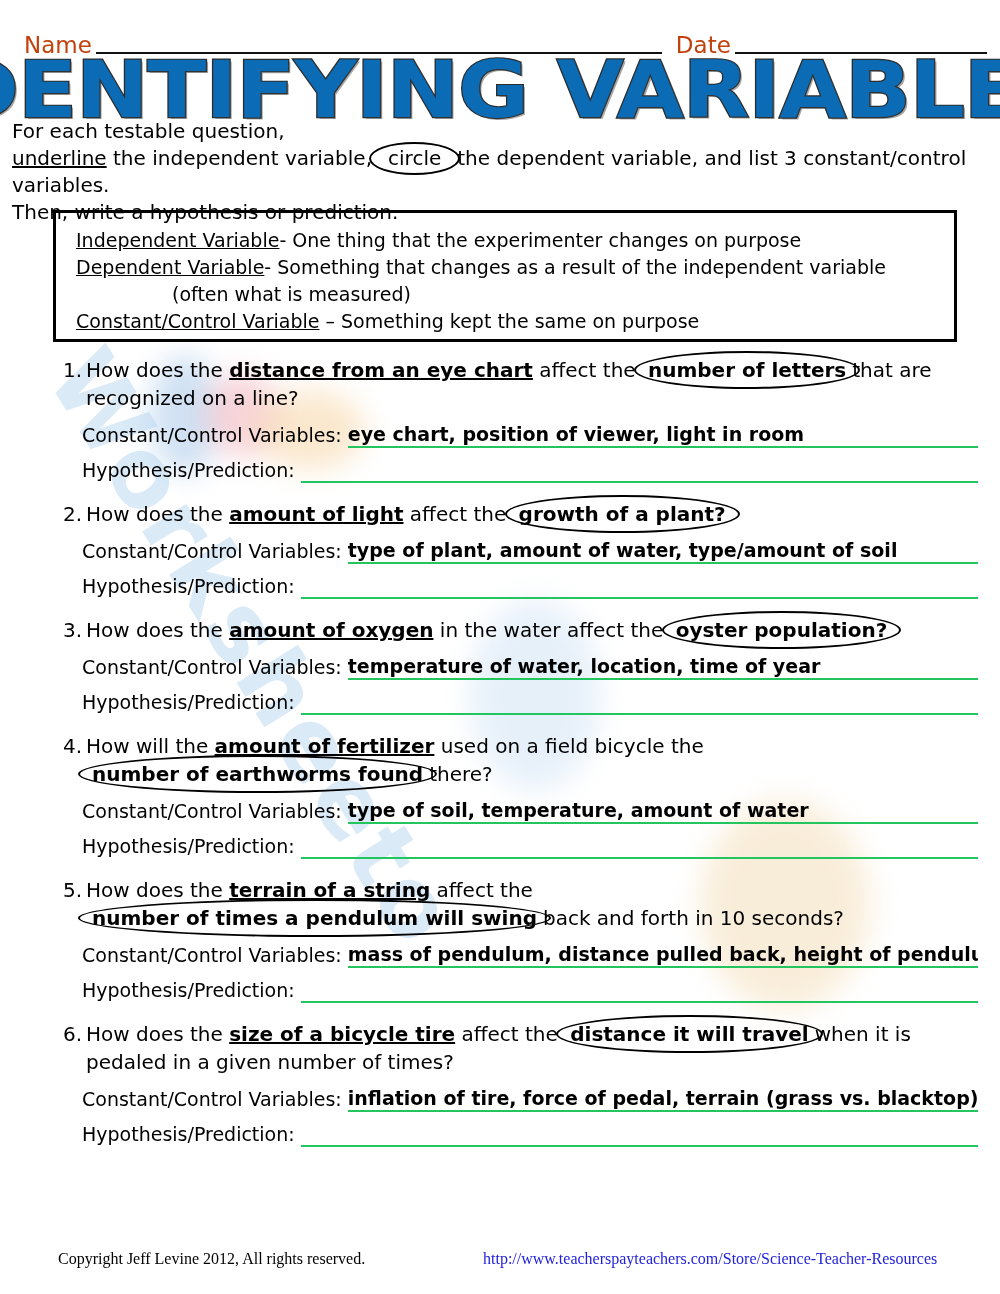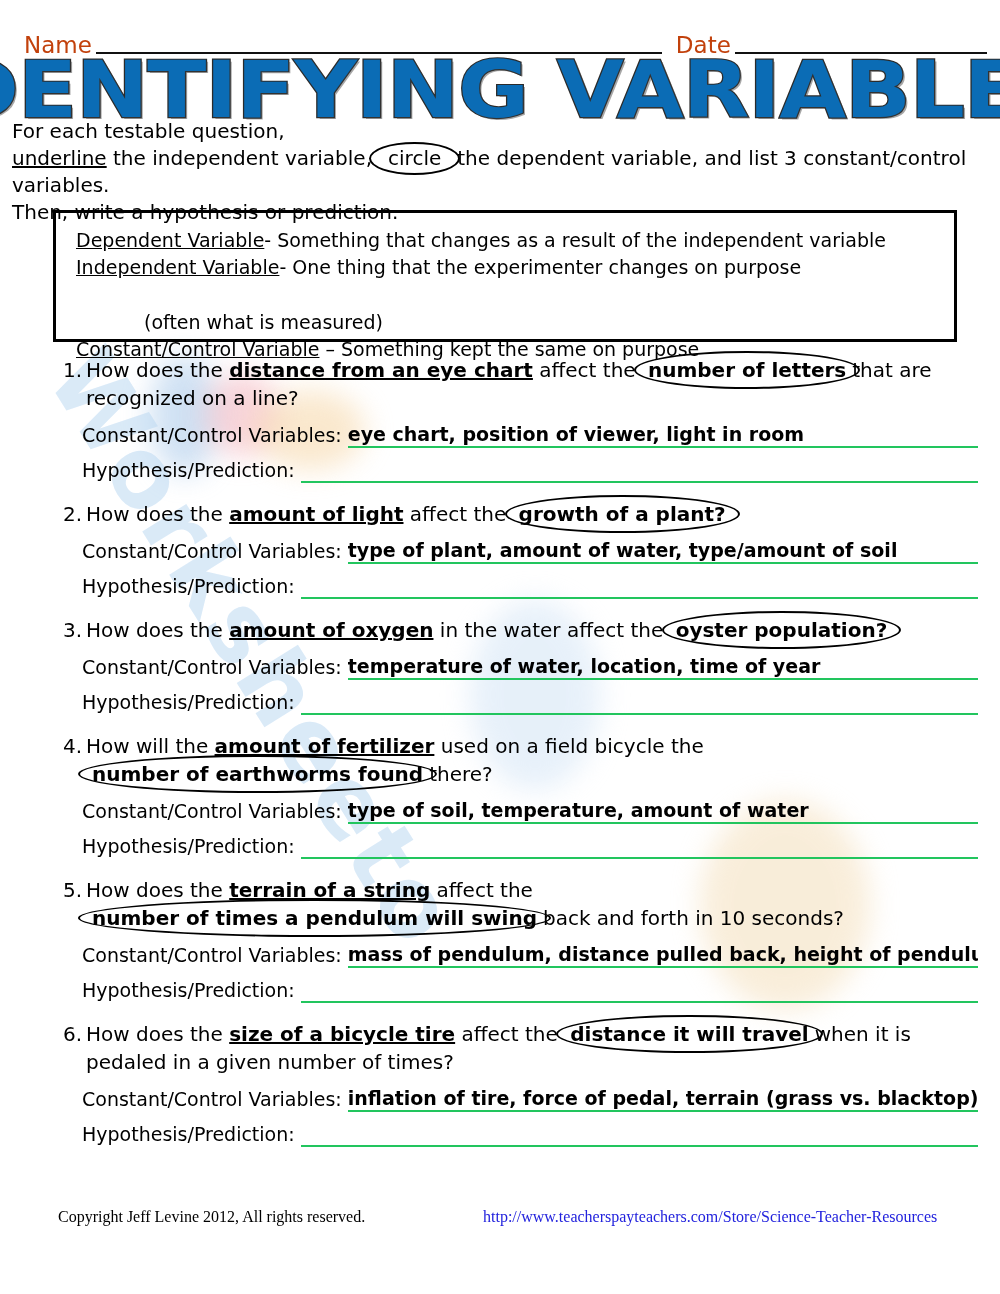--- a/index.html
+++ b/index.html
@@ -137,21 +137,21 @@
   }
   #defbox .defline {
     font-family: "DejaVu Sans", sans-serif;
     font-size: 19px;
     line-height: 27px;
     color: #000;
     padding-left: 20px;
     white-space: nowrap;
   }
   #defbox .defline:first-child { padding-top: 14px; }
-  #defbox .defline.indented { padding-left: 88px; margin-top: 28px; }
+  #defbox .defline.indented { padding-left: 116px; }
   #defbox .term { text-decoration: underline; }
 
   
   #questions {
     position: absolute;
     left: 0; top: 356px;
     width: 1000px;
     z-index: 2;
   }
   .q-block { position: relative; margin-bottom: 17px; }
@@ -209,21 +209,21 @@
     padding-bottom: 1px;
     white-space: nowrap;
     overflow: hidden;
   }
   .ans-fill.blank { min-height: 20px; }
 
   
   #footer {
     position: absolute;
     left: 0;
-    top: 1208px;
+    top: 1250px;
     width: 1000px;
     height: 30px;
     z-index: 2;
     font-family: "Liberation Serif", serif;
   }
   #footer .copy {
     position: absolute;
     left: 58px; top: 0;
     font-size: 16px;
     color: #000;
@@ -263,24 +263,24 @@
   <div id="instructions">
     <div>For each testable question,</div>
     <div>
       <span class="ul">underline</span><span> the independent variable,</span><span class="circled-word">circle</span><span>the dependent variable, and list 3 constant/control variables.</span>
     </div>
     <div>Then, write a hypothesis or prediction.</div>
   </div>
 
   <div id="defbox">
     <div class="defline">
+      <span class="term">Independent Variable</span><span>- One thing that the experimenter changes on purpose</span>
+    </div>
+    <div class="defline">
       <span class="term">Dependent Variable</span><span>- Something that changes as a result of the independent variable</span>
-    </div>
-    <div class="defline">
-      <span class="term">Independent Variable</span><span>- One thing that the experimenter changes on purpose</span>
     </div>
     <div class="defline indented">
       <span>(often what is measured)</span>
     </div>
     <div class="defline">
       <span class="term">Constant/Control Variable</span><span> – Something kept the same on purpose</span>
     </div>
   </div>
 
   <div id="questions">

